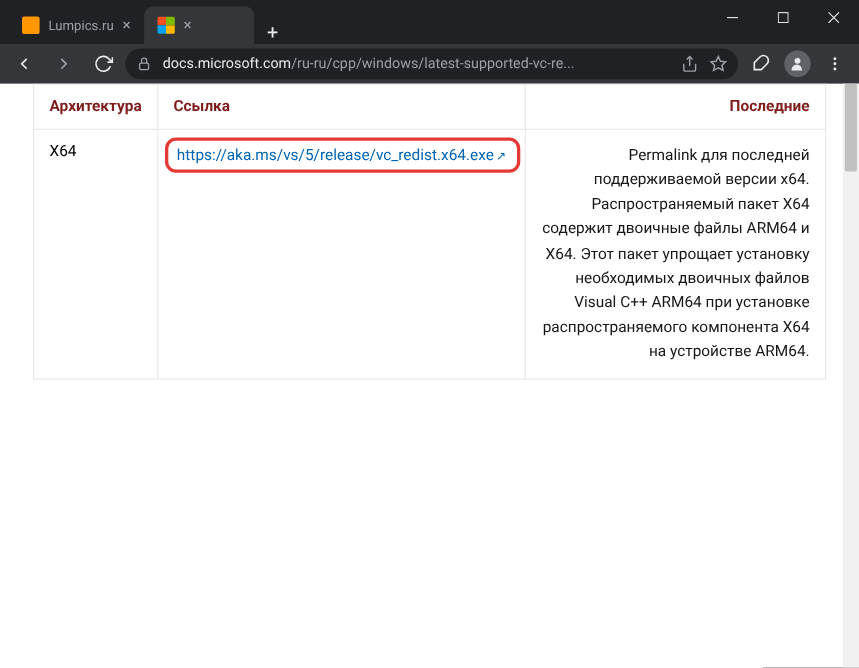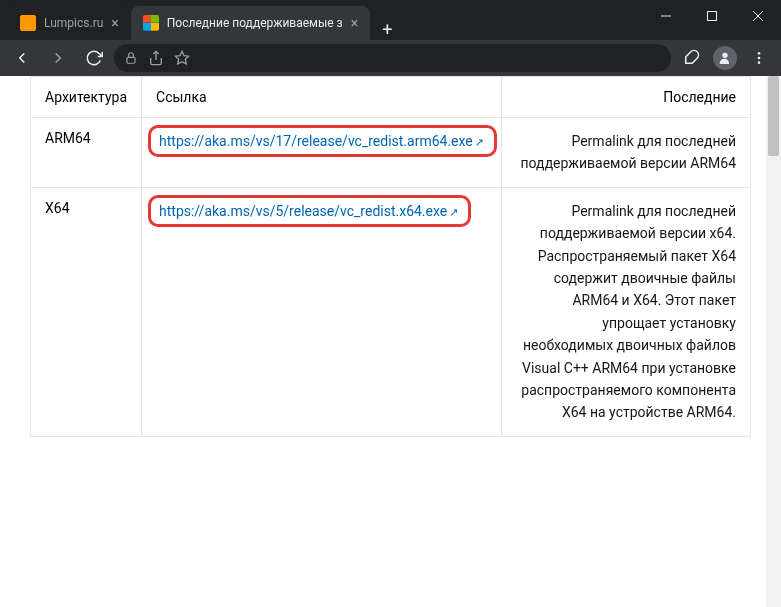--- a/index.html
+++ b/index.html
@@ -129,21 +129,21 @@
       border-collapse: collapse;
       width: calc(100% - 60px);
     }
     .dl-table th, .dl-table td {
       border: 1px solid #e6e6e6;
       padding: 12px 14px;
       font-size: 14px;
       text-align: left;
       vertical-align: top;
     }
-    .dl-table th { font-weight: 400; color: #000000; }
+    .dl-table th { font-weight: 700; color: #7f1d1d; }
     .dl-table th:last-child, .dl-table td:last-child { text-align: right; }
     .dl-table td:first-child { width: 105px; }
     .dl-table td:nth-child(2) { width: 320px; }
     .link-cell { position: relative; }
     .link-highlight {
       display: inline-block;
       border: 3px solid #e53935;
       border-radius: 10px;
       padding: 5px 10px 5px 8px;
       margin: -5px -10px -5px -8px;
@@ -157,21 +157,20 @@
 
 <div class="titlebar">
   <div class="tabs">
     <div class="tab inactive">
       <div class="tab-favicon favicon-lumpics"></div>
       <span class="tab-title">Lumpics.ru</span>
       <span class="tab-close">×</span>
     </div>
     <div class="tab active">
       <div class="tab-favicon favicon-ms"></div>
-      <span class="tab-title">Последние поддерживаемые з</span>
       <span class="tab-close">×</span>
     </div>
     <div class="new-tab">+</div>
   </div>
   <div class="window-controls">
     <div class="win-btn">
       <svg viewBox="0 0 10 10">
           <line x1="0" y1="5" x2="10" y2="5" stroke="currentColor" stroke-width="1"></line>
         </svg>
     </div>
@@ -204,20 +203,21 @@
     <svg width="18" height="18" viewBox="0 0 24 24" fill="none" stroke="currentColor" stroke-width="2">
         <path d="M23 4v6h-6"></path>
         <path d="M20.49 15a9 9 0 1 1-2.12-9.36L23 10"></path>
       </svg>
   </div>
   <div class="url-box">
     <svg width="14" height="14" viewBox="0 0 24 24" fill="none" stroke="currentColor" stroke-width="2">
         <rect x="5" y="11" width="14" height="10" rx="2"></rect>
         <path d="M8 11V7a4 4 0 0 1 8 0v4"></path>
       </svg>
+    <span class="url-text"><span class="url-domain">docs.microsoft.com</span><span>/ru-ru/cpp/windows/latest-supported-vc-re...</span></span>
     <svg width="16" height="16" viewBox="0 0 24 24" fill="none" stroke="#9aa0a6" stroke-width="2">
         <path d="M4 12v8a2 2 0 0 0 2 2h12a2 2 0 0 0 2-2v-8"></path>
         <polyline points="16 6 12 2 8 6"></polyline>
         <line x1="12" y1="2" x2="12" y2="15"></line>
       </svg>
     <svg width="16" height="16" viewBox="0 0 24 24" fill="none" stroke="#9aa0a6" stroke-width="2">
         <polygon points="12 2 15 8.5 22 9.3 17 14 18.5 21 12 17.5 5.5 21 7 14 2 9.3 9 8.5 12 2"></polygon>
       </svg>
   </div>
   <div class="action-icons">
@@ -252,29 +252,20 @@
 
   <table class="dl-table">
     <thead>
       <tr>
         <th>Архитектура</th>
         <th>Ссылка</th>
         <th>Последние</th>
       </tr>
     </thead>
     <tbody>
-      <tr>
-        <td>ARM64</td>
-        <td class="link-cell">
-          <span class="link-highlight">
-            <a class="dl-link">https://aka.ms/vs/17/release/vc_redist.arm64.exe</a><span class="ext-icon">↗</span>
-          </span>
-        </td>
-        <td class="notes">Permalink для последней поддерживаемой версии ARM64</td>
-      </tr>
       <tr>
         <td>X64</td>
         <td class="link-cell">
           <span class="link-highlight">
             <a class="dl-link">https://aka.ms/vs/5/release/vc_redist.x64.exe</a><span class="ext-icon">↗</span>
           </span>
         </td>
         <td class="notes">Permalink для последней поддерживаемой версии x64. Распространяемый пакет X64 содержит двоичные файлы ARM64 и X64. Этот пакет упрощает установку необходимых двоичных файлов Visual C++ ARM64 при установке распространяемого компонента X64 на устройстве ARM64.</td>
       </tr>
     </tbody>

